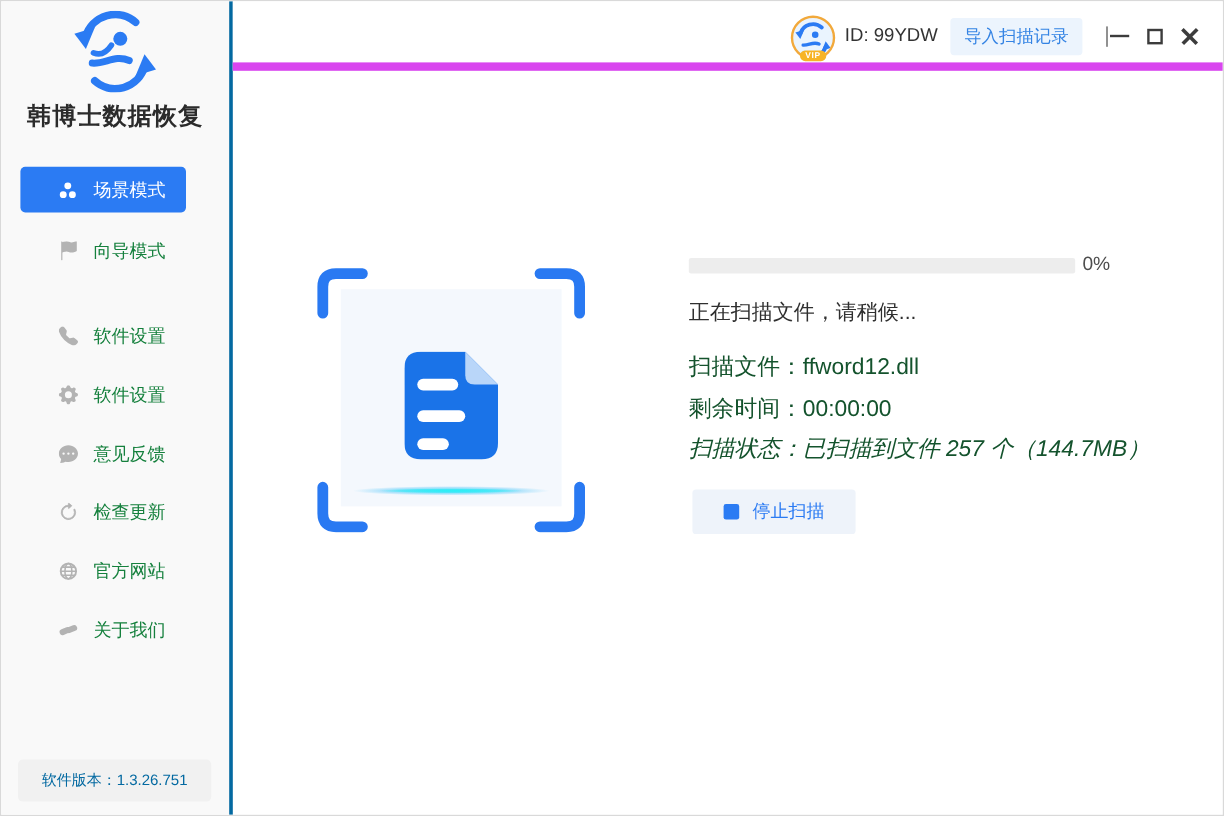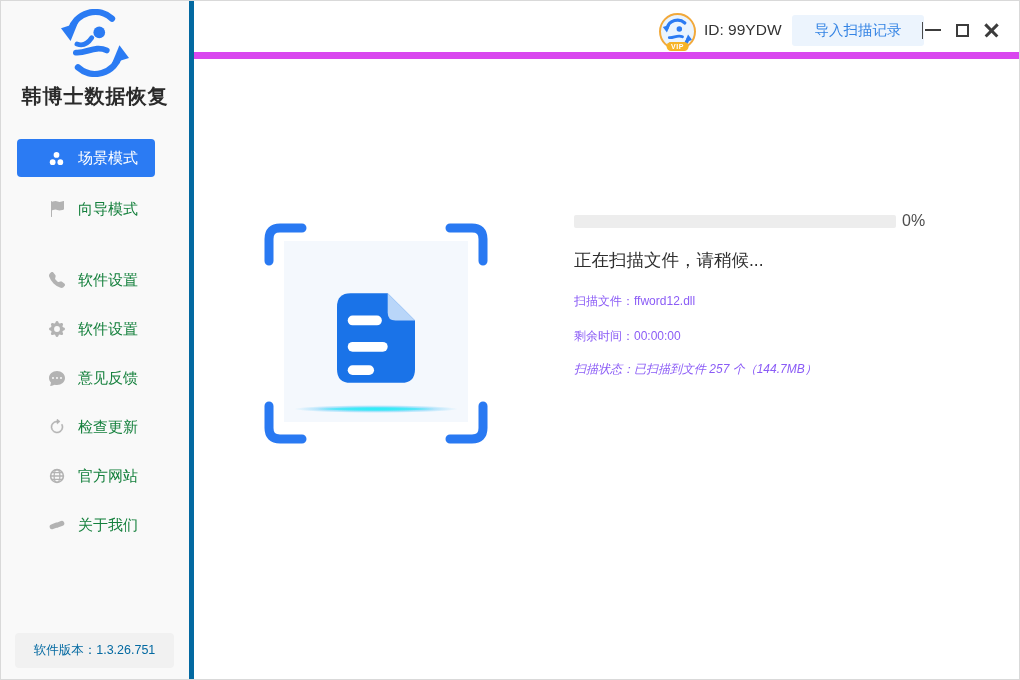--- a/index.html
+++ b/index.html
@@ -4,21 +4,21 @@
 <style>
   * { box-sizing: border-box; margin: 0; padding: 0; }
   html, body { width: 1020px; height: 680px; overflow: hidden; }
   body { font-family: "Liberation Sans", sans-serif; background: #fff; }
 
   .window { position: relative; width: 1020px; height: 680px; background: #fff;
             border: 1px solid #d9d9d9; overflow: hidden; }
 
   
   .sidebar { position: absolute; left: 0; top: 0; width: 193px; height: 100%;
-             background: #f9f9f9; border-right: 5px solid #0369a1; }
+             background: #f9f9f9; border-right: 3px solid #0369a1; }
   .logo { position: absolute; top: 8px; left: 50%; transform: translateX(-50%); }
   .app-name { position: absolute; top: 82px; width: 100%; text-align: center;
               font-size: 20px; font-weight: bold; color: #2b2b2b; letter-spacing: 1px; }
   .side-row { position: absolute; left: 16px; width: 138px; height: 38px;
               display: flex; align-items: center; padding-left: 31px;
               border-radius: 4px; cursor: pointer; }
   .side-row .icn { width: 17px; height: 17px; display: inline-flex; align-items: center;
                    justify-content: center; margin-right: 13px; flex: none; }
   .side-row .lbl { font-size: 15px; color: #15803d; white-space: nowrap; }
   .side-row.active { background: #2b7bf3; }
@@ -31,21 +31,21 @@
   .topbar { position: absolute; left: 193px; top: 0; right: 0; height: 58px;
             background: #fff; border-bottom: 7px solid #d946ef; }
   .vip-avatar { position: absolute; left: 465px; top: 12px; width: 37px; height: 37px; cursor: pointer; }
   .vip-avatar .circ { position: absolute; inset: 0; border-radius: 50%;
                       background: #eaf4fe; border: 2px solid #f2a93b; overflow: hidden; }
   .vip-tag { position: absolute; left: 50%; bottom: -1px; transform: translateX(-50%);
              background: #f7b426; color: #fff; font-size: 7px; font-weight: bold;
              padding: 1px 5px; border-radius: 6px; letter-spacing: .5px; }
   .uid { position: absolute; left: 510px; top: 0; height: 58px; line-height: 58px;
          font-size: 15.5px; color: #333; }
-  .import-btn { position: absolute; left: 598px; top: 14px; width: 132px; height: 31px;
+  .import-btn { position: absolute; left: 598px; top: 14px; width: 110px; height: 31px;
                 background: #ecf4fd; color: #3584e4; font-size: 14.5px;
                 border: none; border-radius: 3px; cursor: pointer;
                 font-family: "Liberation Sans", sans-serif; }
   .win-sep { position: absolute; left: 728px; top: 21px; width: 1px; height: 17px; background: #4a4a4a; }
   .win-btn { position: absolute; top: 0; width: 26px; height: 58px; display: flex;
              align-items: center; justify-content: center; cursor: pointer; }
   .win-btn.min { left: 726px; }
   .win-btn.max { left: 755px; }
   .win-btn.close { left: 784px; }
   .glyph-min { width: 16px; height: 2.5px; background: #3c3c3c; }
@@ -69,21 +69,21 @@
                border-radius: 2px;
                background: radial-gradient(ellipse 50% 50% at 50% 50%,
                  #2af0f7, rgba(42,230,247,.55) 70%, rgba(42,230,247,0) 100%); }
 
   
   .progress-track { position: absolute; left: 573px; top: 214px; width: 322px; height: 13px;
                     background: #ededed; border-radius: 2px; overflow: hidden; }
   .progress-fill { height: 100%; width: 0%; background: #2b7bf3; }
   .progress-label { position: absolute; left: 901px; top: 211px; font-size: 16px; color: #4d4d4d; }
   .scan-title { position: absolute; left: 573px; top: 247px; font-size: 17.5px; color: #2f2f2f; }
-  .scan-line-text { position: absolute; left: 573px; font-size: 12px; color: #8b5cf6; }
+  .scan-line-text { position: absolute; left: 573px; font-size: 19px; color: #14532d; }
   .lt1 { top: 292px; } .lt2 { top: 327px; } .lt3 { top: 360px; font-style: italic; }
 
   .btn { position: absolute; top: 407px; height: 37px; border: none; border-radius: 3px;
          display: flex; align-items: center; justify-content: center; gap: 11px;
          font-size: 15px; cursor: pointer; font-family: "Liberation Sans", sans-serif; }
   .btn-stop { left: 576px; width: 136px; background: #eef3fa; color: #2b7bf3; }
   .btn-pause { left: 726px; width: 137px; background: #2878f0; color: #fff; }
   .stop-square { width: 13px; height: 13px; background: #2b7bf3; border-radius: 2px; }
   .pause-bars { display: flex; gap: 4px; }
   .pause-bars i { display: block; width: 4px; height: 14px; background: #fff; border-radius: 1.5px; }
@@ -265,15 +265,19 @@
   <div class="scan-line-text lt1">
     <span>扫描文件：</span><span>ffword12.dll</span>
   </div>
   <div class="scan-line-text lt2">
     <span>剩余时间：</span><span>00:00:00</span>
   </div>
   <div class="scan-line-text lt3">
     <span>扫描状态：</span><span>已扫描到文件 257 个（144.7MB）</span>
   </div>
 
+  <button class="btn btn-stop">
+    <span class="stop-square"></span>
+    <span>停止扫描</span>
+  </button>
 
 
 </div>
 
 </body></html>

